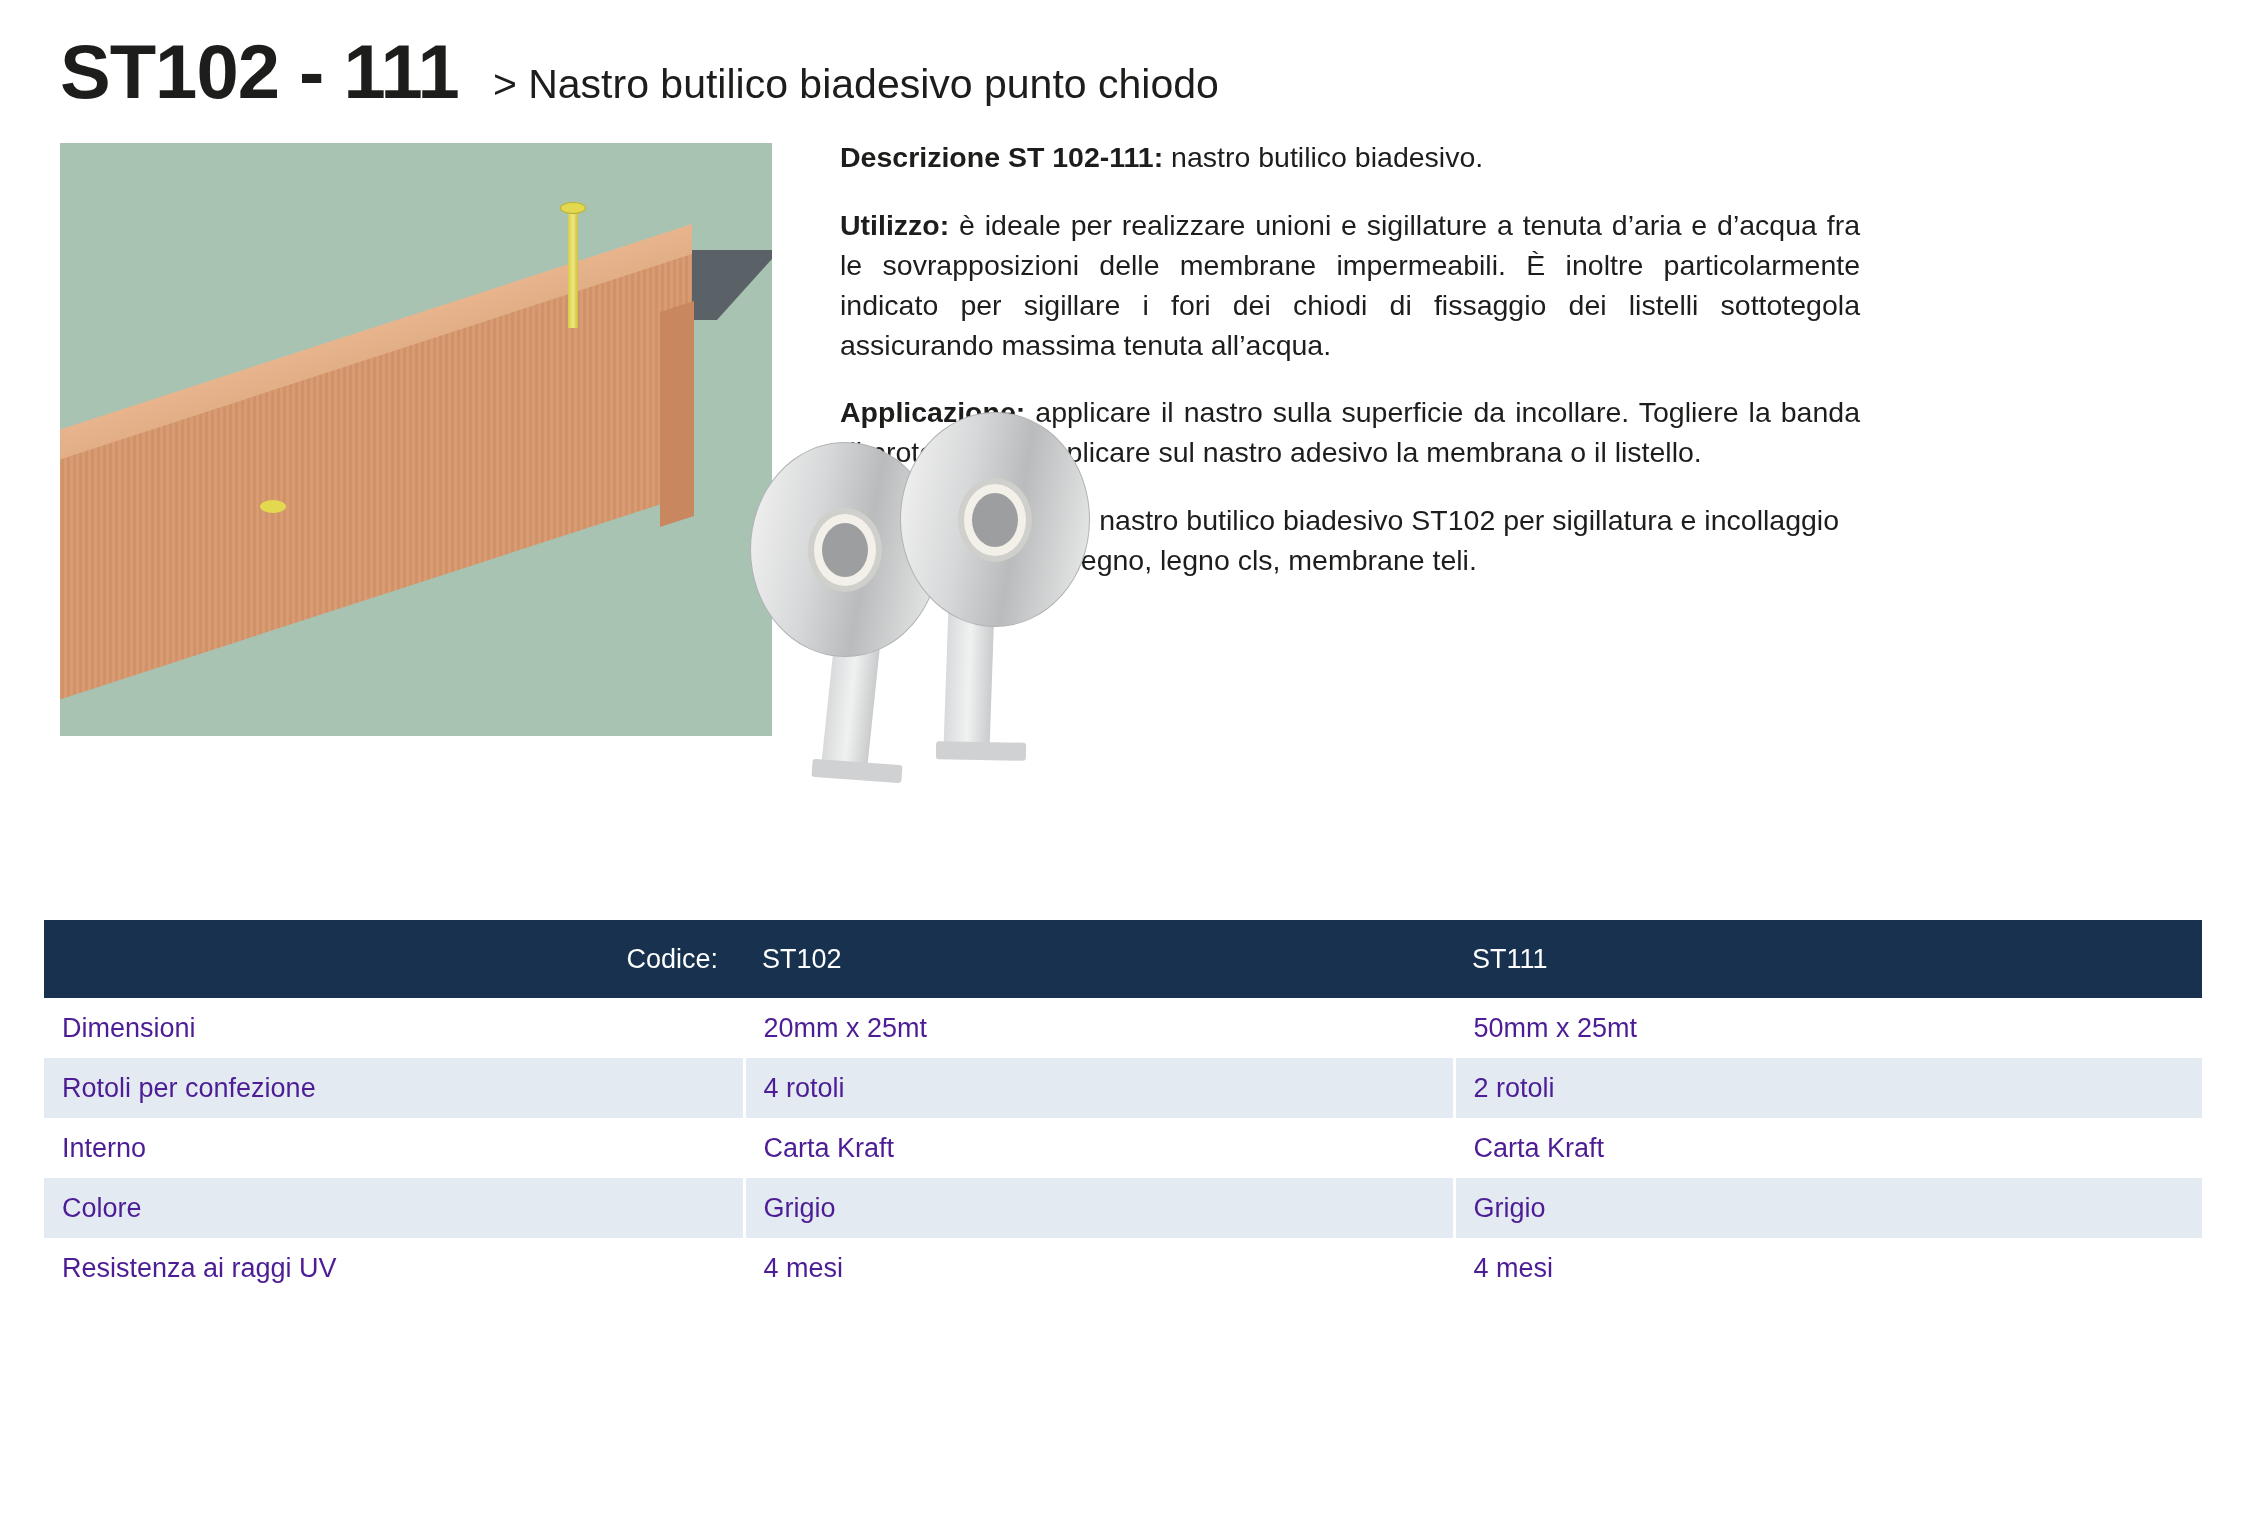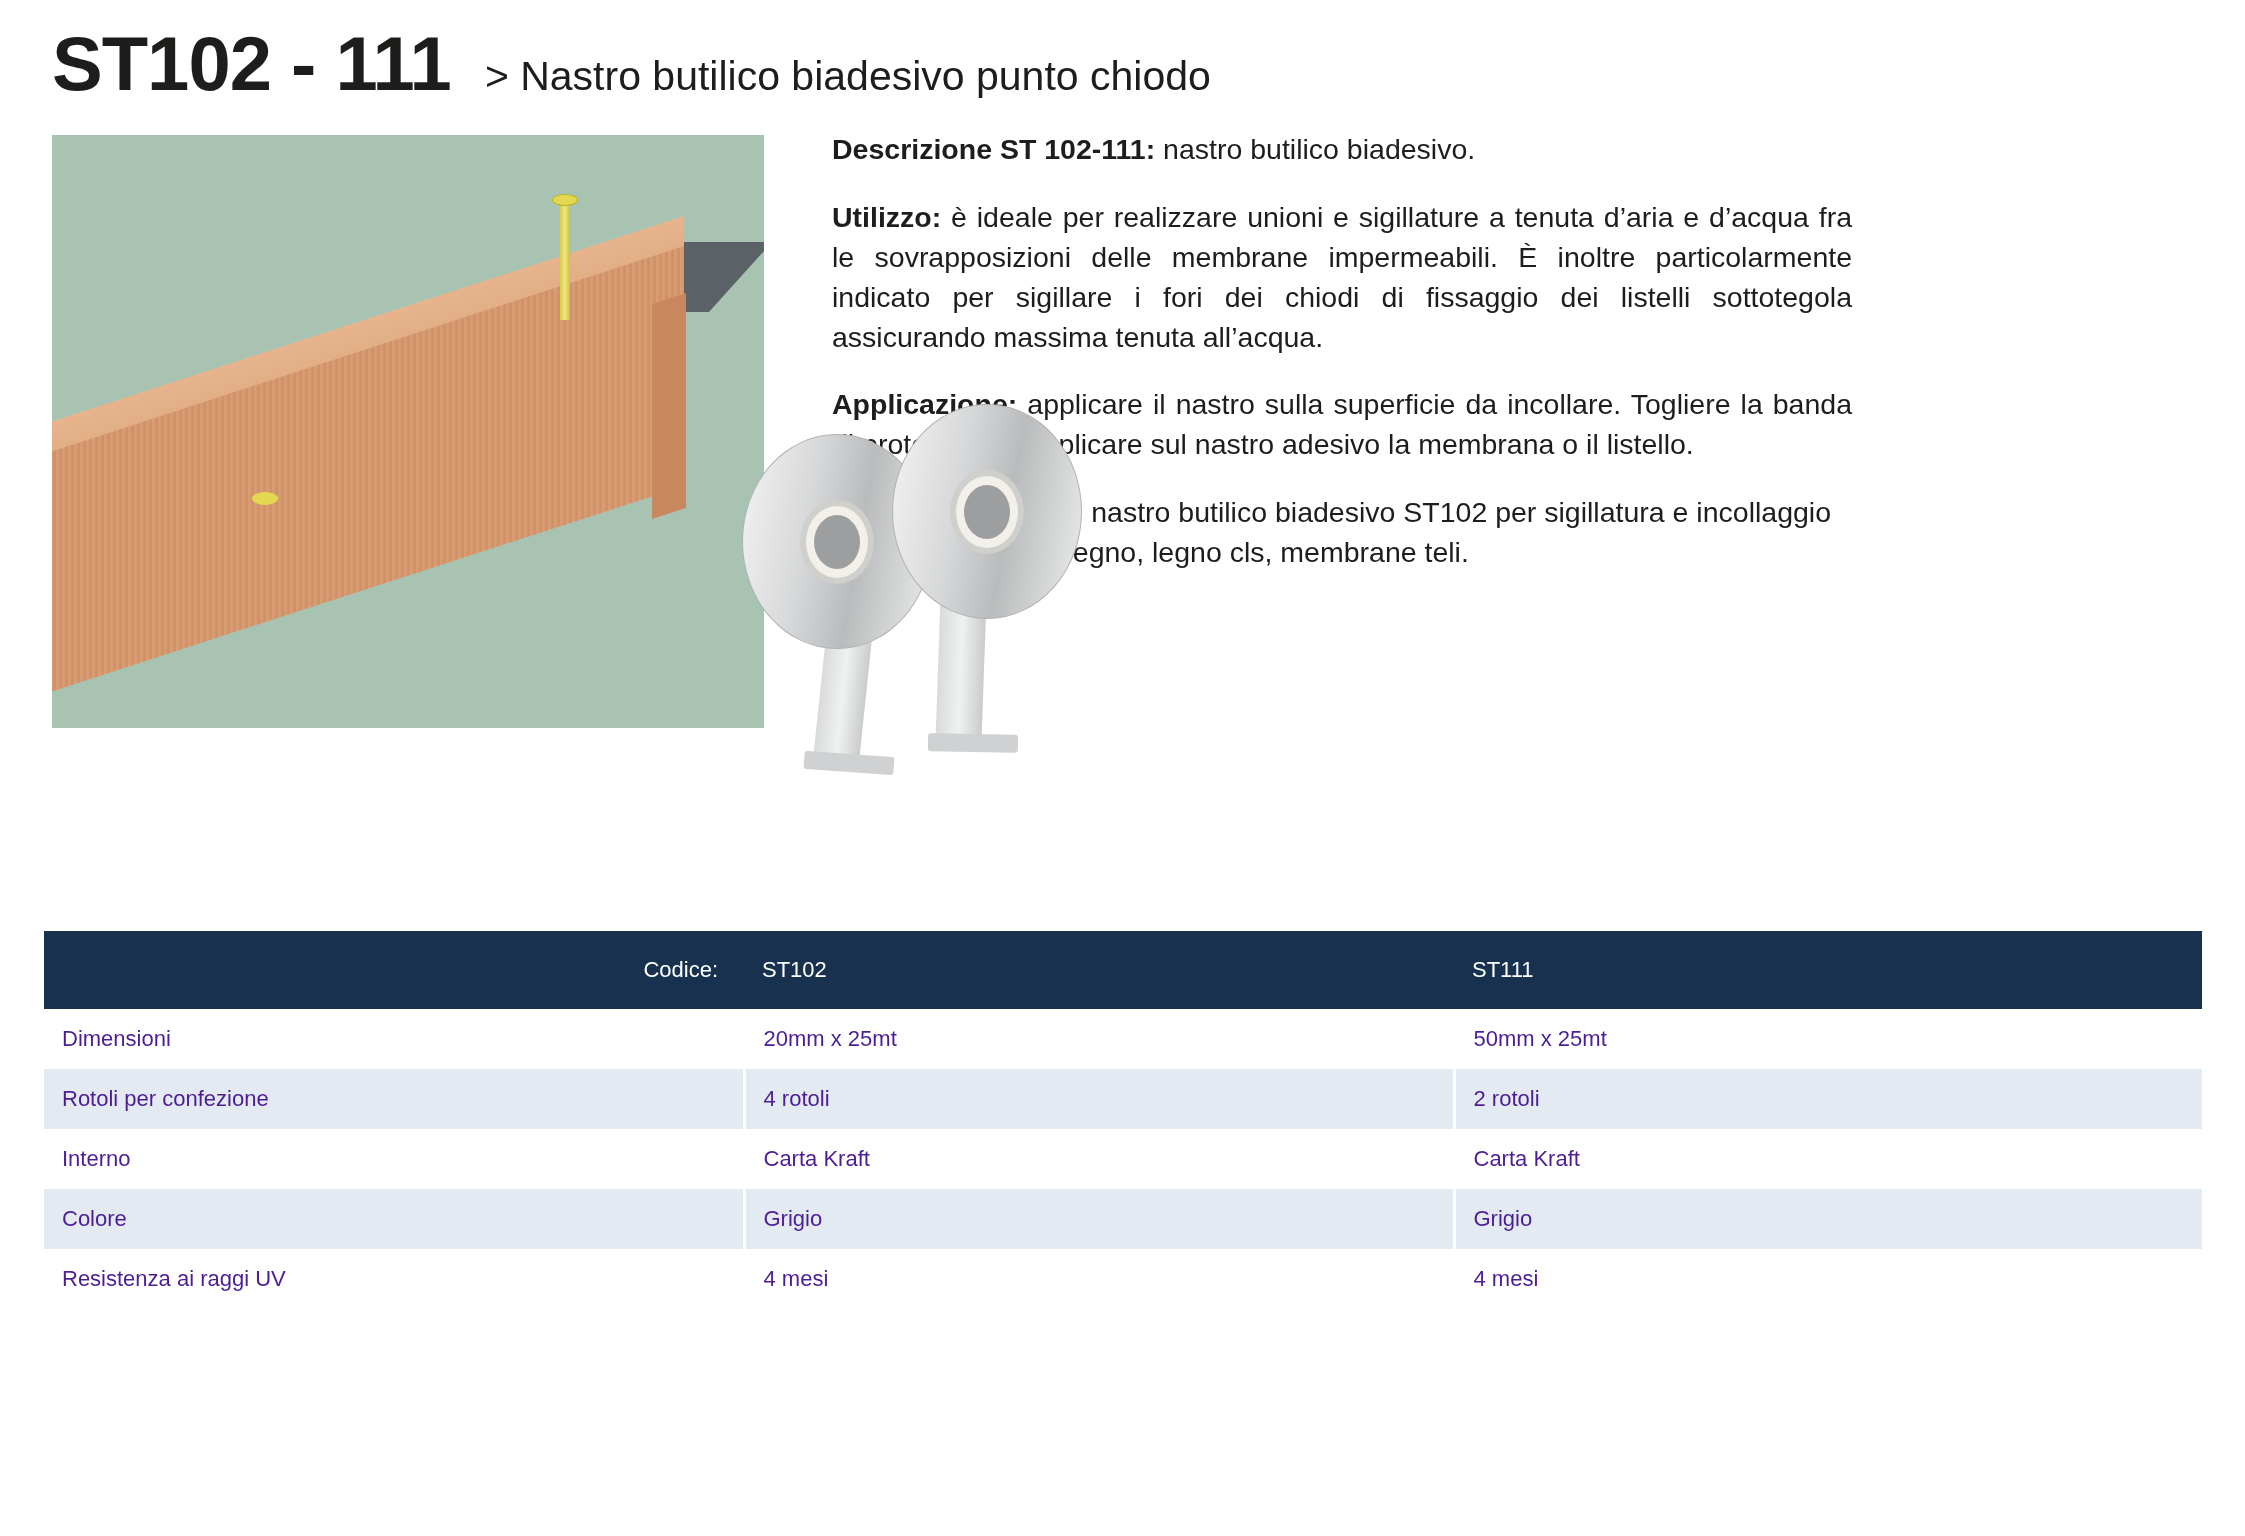--- a/index.html
+++ b/index.html
@@ -12,21 +12,21 @@
     width: 2245px;
     height: 1536px;
     font-family: "Liberation Sans", sans-serif;
     color: #1d1d1b;
     overflow: hidden;
   }
   .page {
     position: relative;
     width: 2245px;
     height: 1536px;
-    padding: 8px;
+    padding: 16px;
   }
 
   
   .header {
     display: flex;
     align-items: baseline;
     padding: 18px 0 0 44px;
     white-space: nowrap;
   }
   .title-code {
@@ -219,22 +219,21 @@
   
   .table-wrap {
     position: absolute;
     left: 44px;
     top: 920px;
     width: 2158px;
   }
   table {
     width: 100%;
     border-collapse: collapse;
-    font-size: 22px;
-    margin-top: 11px;
+    font-size: 27px;
   }
   thead th {
     background: #17314f;
     color: #ffffff;
     font-weight: 400;
     padding: 22px 18px;
     text-align: left;
     height: 78px;
     vertical-align: middle;
   }

